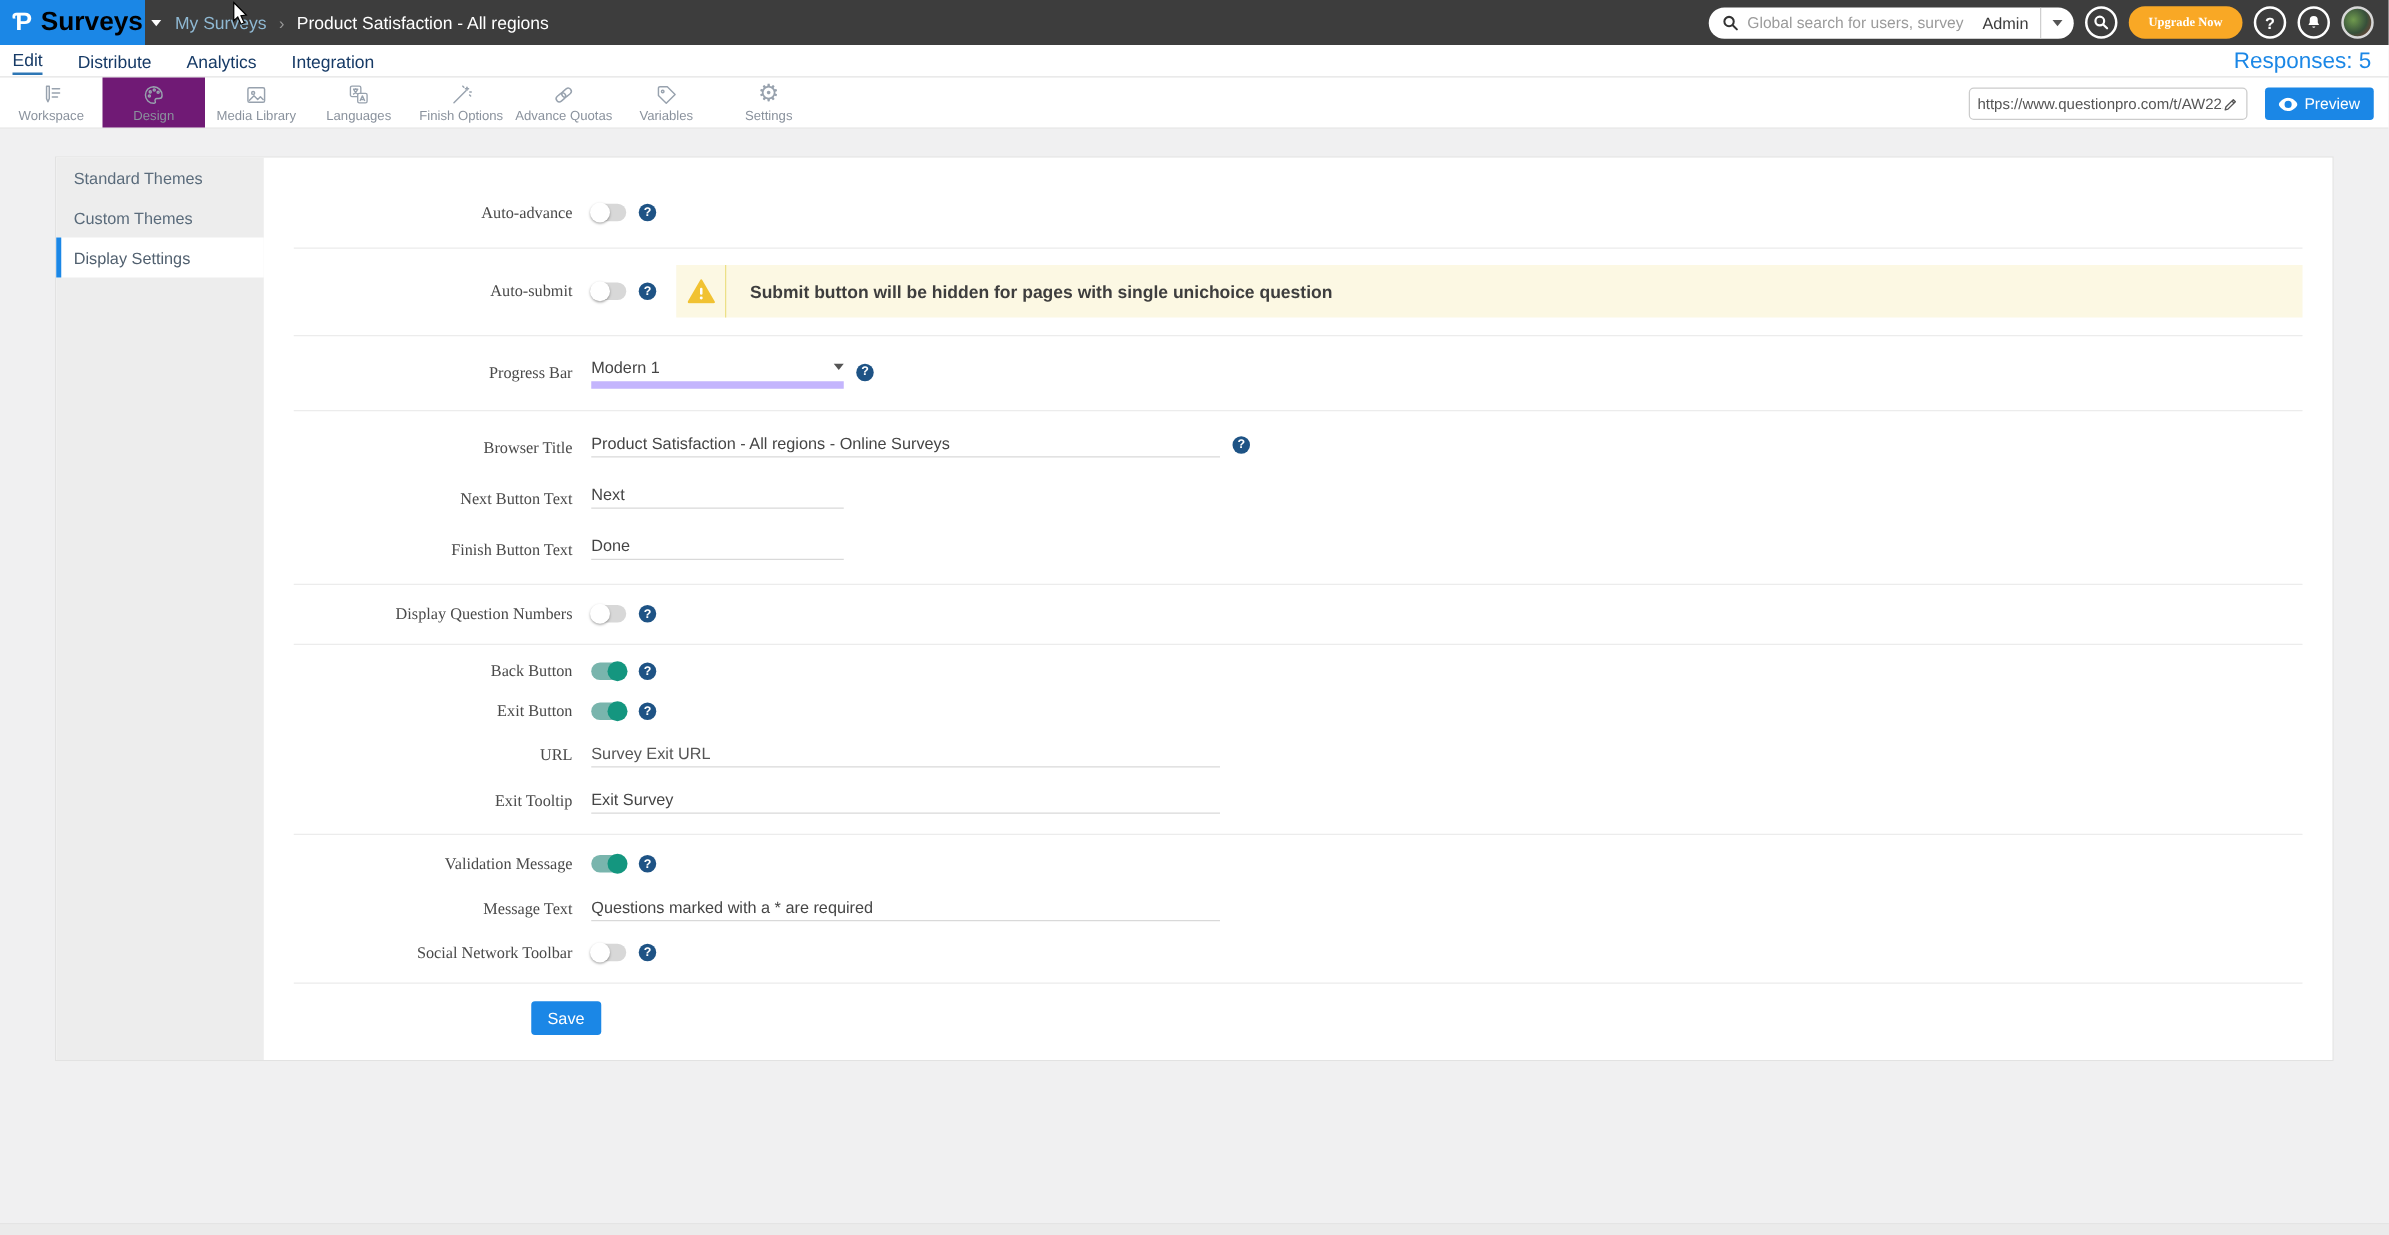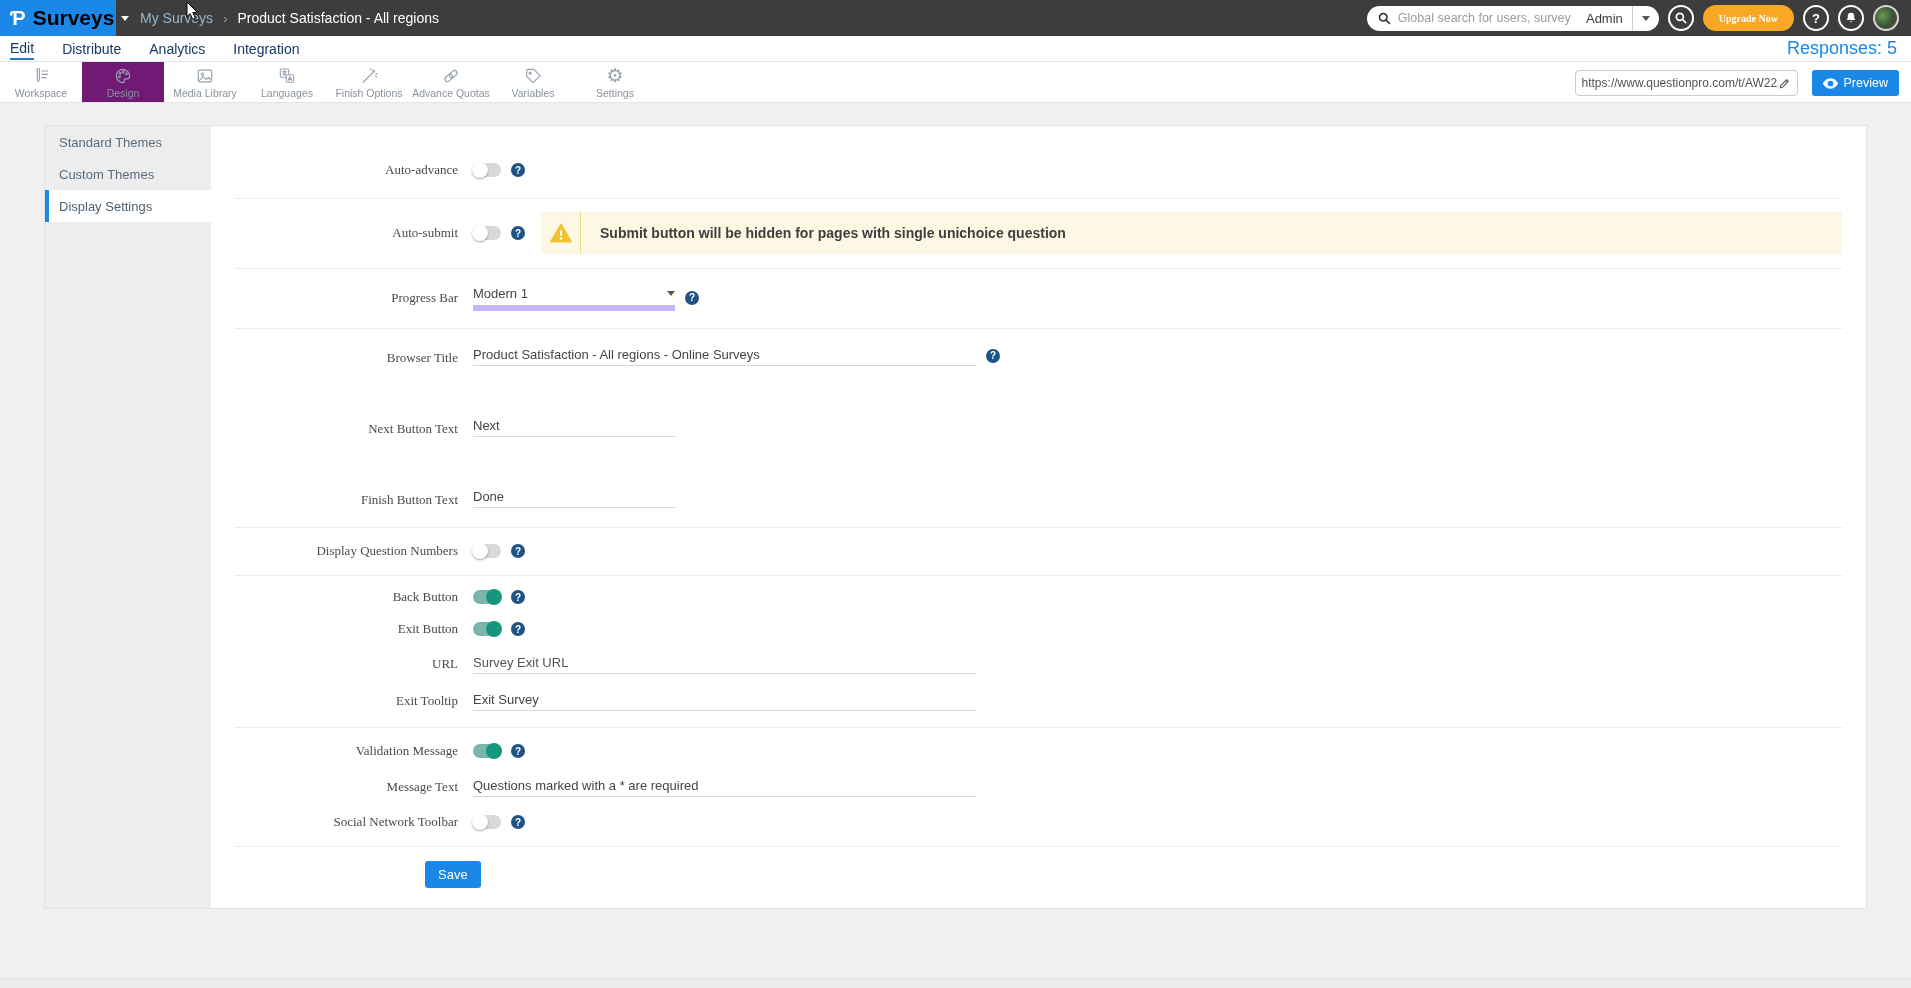--- a/index.html
+++ b/index.html
@@ -64,21 +64,21 @@
 
   .toggle { width:28px; height:14px; border-radius:7px; background:#d8d8d8; position:relative; display:inline-block; cursor:pointer; flex:0 0 auto; }
   .toggle::after { content:""; position:absolute; width:16px; height:16px; border-radius:50%; background:#fff; top:-1px; left:-1px; box-shadow:0 1px 2px rgba(0,0,0,.35); }
   .toggle.on { background:#79b5ad; }
   .toggle.on::after { left:auto; right:-1px; background:#14967f; box-shadow:none; }
 
   .help { width:14px; height:14px; border-radius:50%; background:#1e5385; color:#fff; font-size:10px; font-weight:bold; display:inline-flex; align-items:center; justify-content:center; cursor:pointer; flex:0 0 auto; }
 
   .txt-input { border:none; border-bottom:1px solid #d9d9d9; font-size:13px; color:#454545; padding:2px 0 3px; background:transparent; outline:none; font-family:inherit; }
   .txt-input::placeholder { color:#555; }
-  .w-short { width:202px;margin-top:30px; }
+  .w-short { width:202px; }
   .w-long { width:503px; }
 
   .select-ctl { width:202px; border-bottom:6px solid #c4b5fd; display:flex; align-items:center; justify-content:space-between; padding:2px 0 4px; cursor:pointer; }
   .select-val { font-size:13px; color:#454545; }
   .select-ctl .caret-down { border-top-color:#555; }
 
   .warn-box { flex:1; margin-right:24px; background:#fcf8e3; height:42px; display:flex; align-items:center; margin-left:16px; }
   .warn-icon-wrap { width:40px; display:flex; align-items:center; justify-content:center; border-right:1px solid #ece087; align-self:stretch; }
   .warn-text { font-size:14px; font-weight:600; color:#3e3e3e; padding-left:19px; }
 

